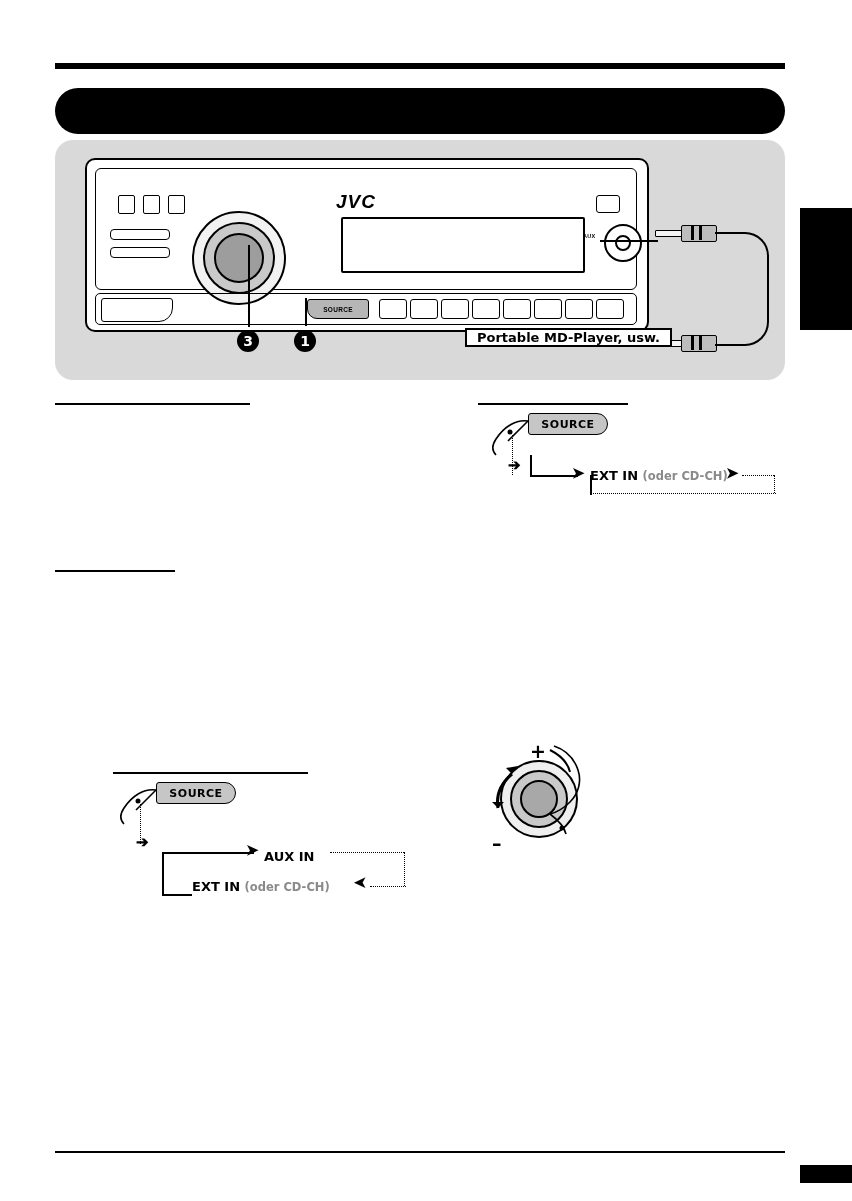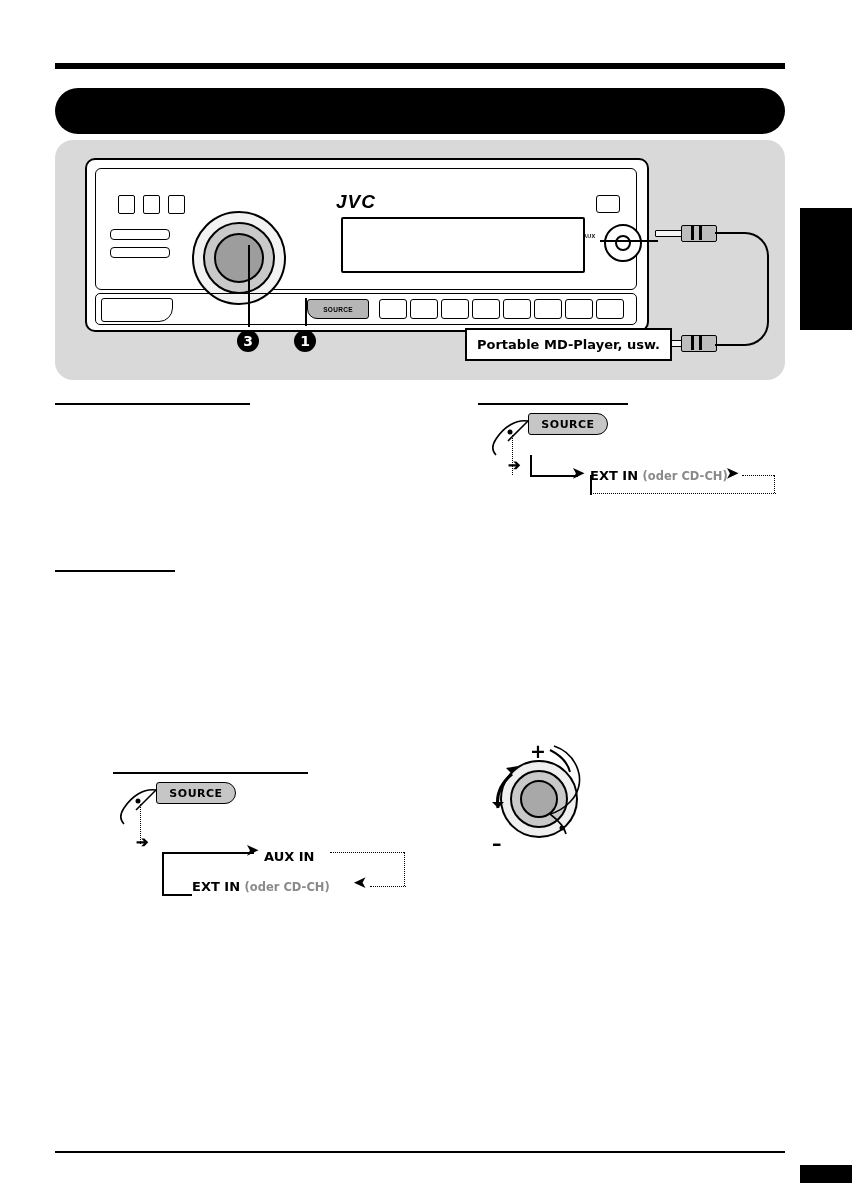--- a/index.html
+++ b/index.html
@@ -261,21 +261,21 @@
     border-left: none;
     border-radius: 0 24px 24px 0;
   }
 
   .md-caption {
     position: absolute;
     left: 410px;
     top: 188px;
     border: 2px solid #000;
     background: #fff;
-    padding: 7px 10px;
+    padding: 0 10px;
     font-size: 13px;
     font-weight: bold;
     font-family: "DejaVu Sans", sans-serif;
   }
 
   
   .callout {
     position: absolute;
     width: 22px;
     height: 22px;

